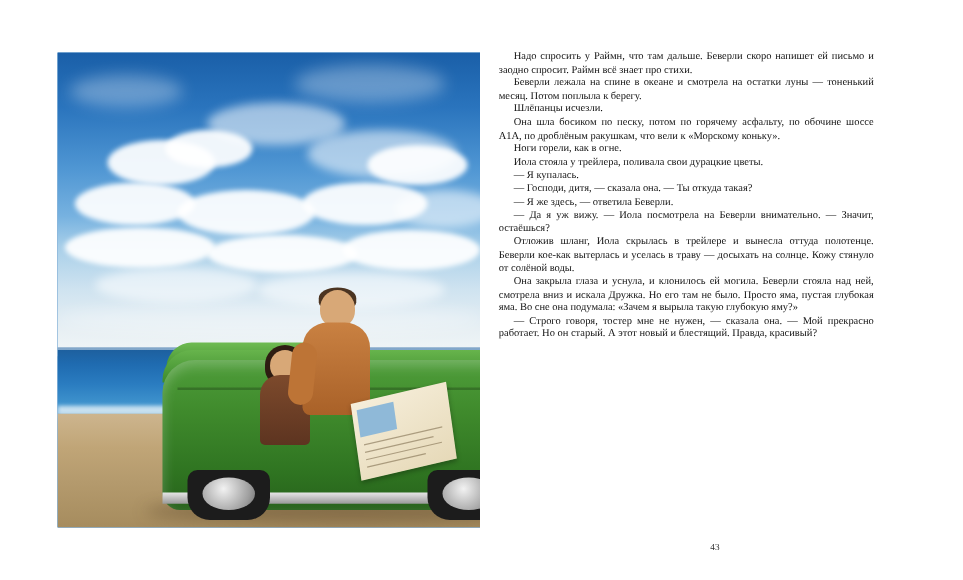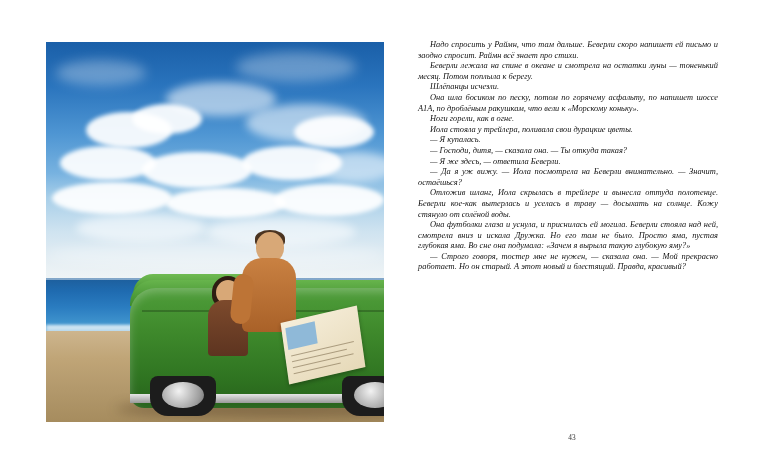--- a/index.html
+++ b/index.html
@@ -261,24 +261,23 @@
     background: rgba(90,70,40,0.45);
   }
   .map .blue {
     position: absolute;
     background: #8fb9d8;
   }
 
   
   .textpage {
     position: absolute;
-    left: 418px;
+    left: 399px;
     top: 40px;
     width: 300px;
-    font-style: italic;
   }
   .textpage p {
     margin: 0;
     font-size: 8.4px;
     line-height: 10.6px;
     text-align: justify;
     text-indent: 12px;
     color: #111111;
     hyphens: auto;
   }
@@ -352,27 +351,27 @@
       <div class="ln" style="top:40px; width:56px;"></div>
       <div class="ln" style="top:46px; width:62px;"></div>
       <div class="ln" style="top:52px; width:48px;"></div>
     </div>
   </div>
 
   <div class="textpage">
     <p>Надо спросить у Раймн, что там дальше. Беверли скоро напишет ей письмо и заодно спросит. Раймн всё знает про стихи.</p>
     <p>Беверли лежала на спине в океане и смотрела на остатки луны — тоненький месяц. Потом поплыла к берегу.</p>
     <p>Шлёпанцы исчезли.</p>
-    <p>Она шла босиком по песку, потом по горячему асфальту, по напишет шоссе А1А, по дроблёным ракушкам, что вели к «Морскому коньку».</p>
+    <p>Она шла босиком по песку, потом по горячему асфальту, по обочине шоссе А1А, по дроблёным ракушкам, что вели к «Морскому коньку».</p>
     <p>Ноги горели, как в огне.</p>
     <p>Иола стояла у трейлера, поливала свои дурацкие цветы.</p>
     <p class="dash">— Я купалась.</p>
     <p class="dash">— Господи, дитя, — сказала она. — Ты откуда такая?</p>
     <p class="dash">— Я же здесь, — ответила Беверли.</p>
     <p class="dash">— Да я уж вижу. — Иола посмотрела на Беверли внимательно. — Значит, остаёшься?</p>
     <p>Отложив шланг, Иола скрылась в трейлере и вынесла оттуда полотенце. Беверли кое-как вытерлась и уселась в траву — досыхать на солнце. Кожу стянуло от солёной воды.</p>
-    <p>Она футболки глаза и уснула, и приснилась ей могила. Беверли стояла над ней, смотрела вниз и искала Дружка. Но его там не было. Просто яма, пустая глубокая яма. Во сне она подумала: «Зачем я вырыла такую глубокую яму?»</p>
+    <p>Она закрыла глаза и уснула, и клонилось ей могила. Беверли стояла над ней, смотрела вниз и искала Дружка. Но его там не было. Просто яма, пустая глубокая яма. Во сне она подумала: «Зачем я вырыла такую глубокую яму?»</p>
     <p class="dash">— Строго говоря, тостер мне не нужен, — сказала она. — Мой прекрасно работает. Но он старый. А этот новый и блестящий. Правда, красивый?</p>
   </div>
 
   <div class="folio">43</div>
 
 </div>
 
 </body></html>

